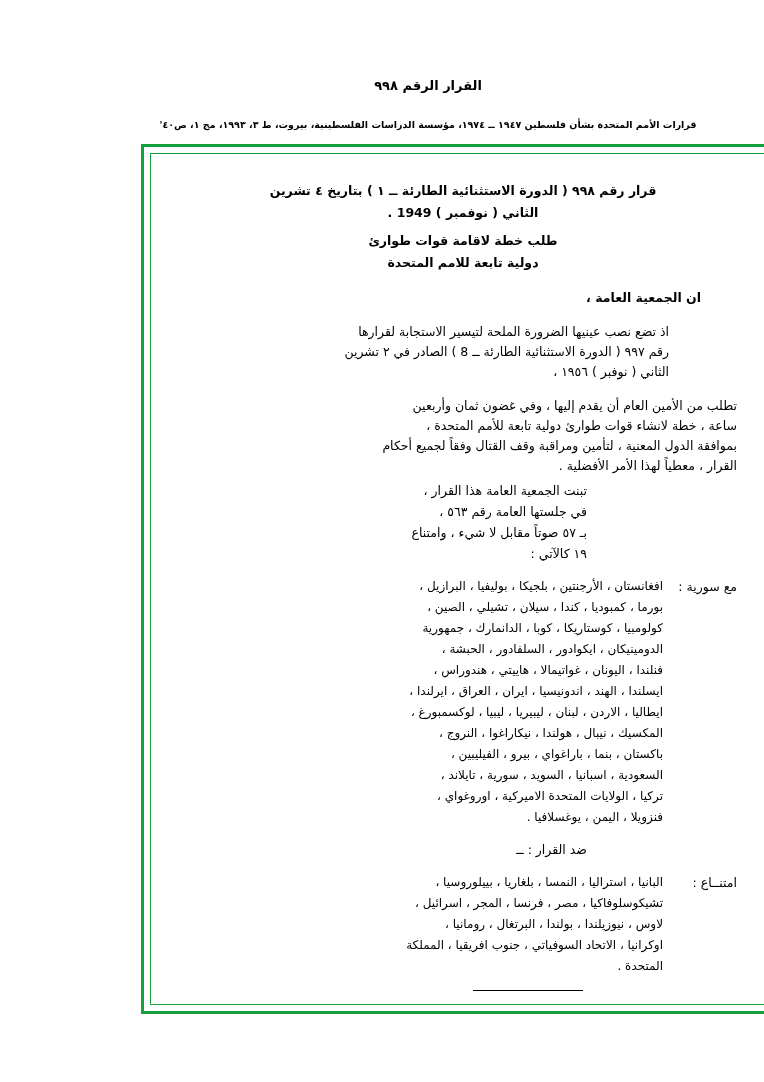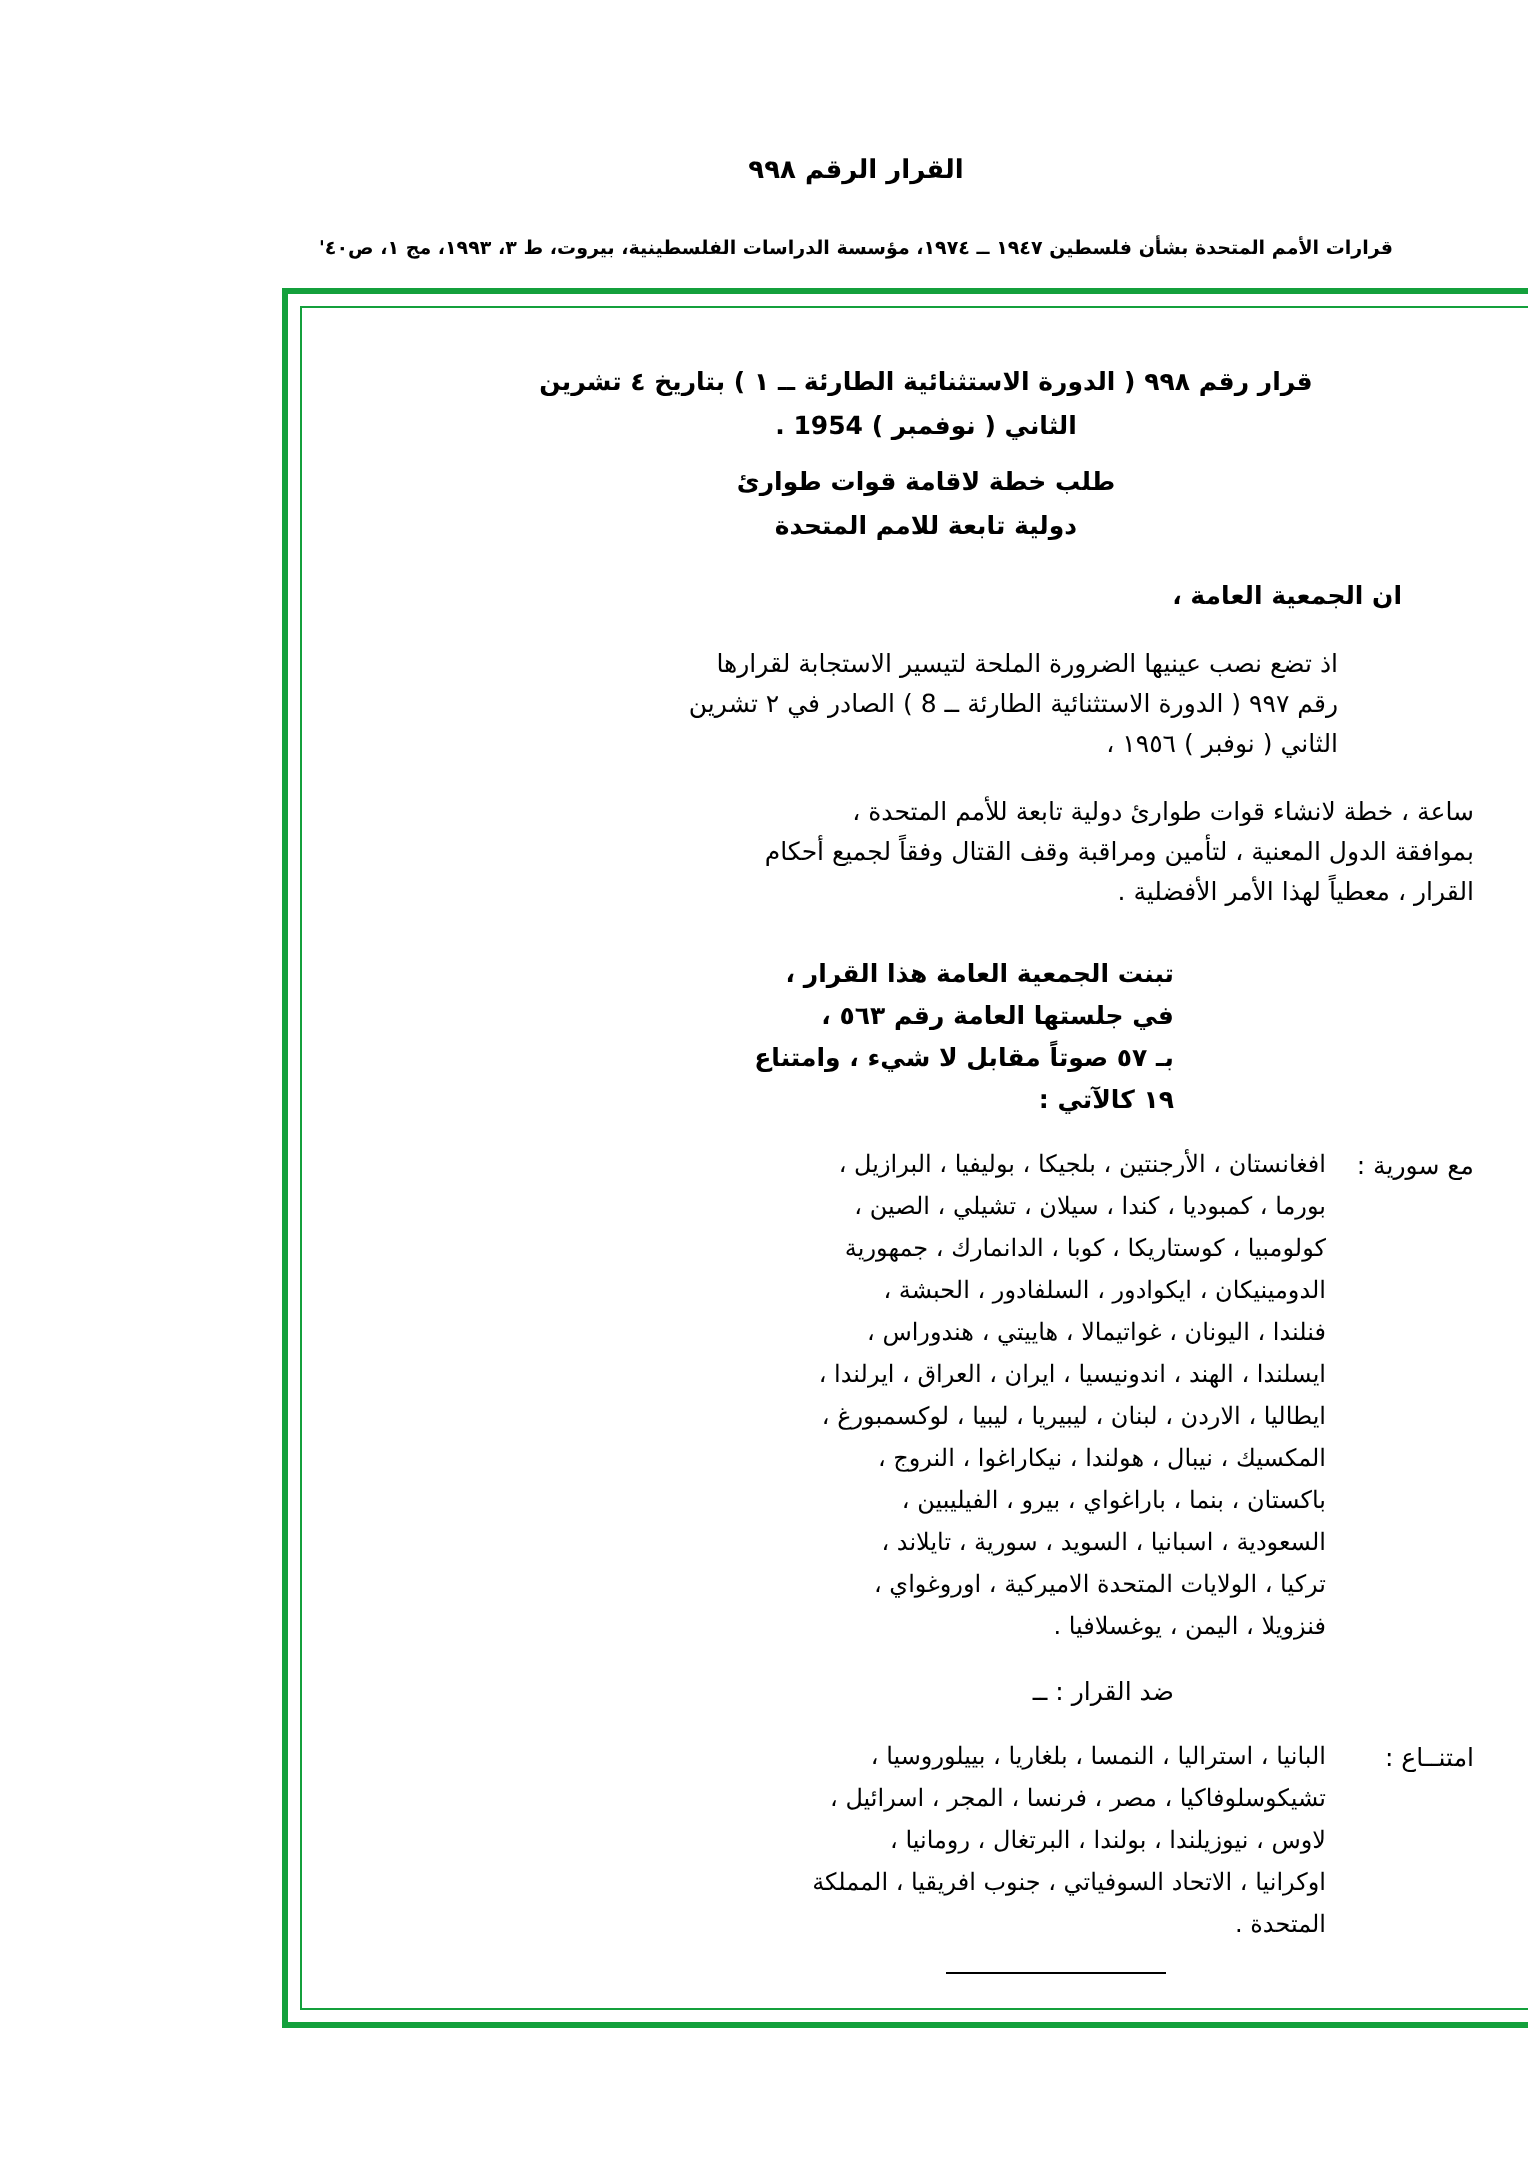--- a/index.html
+++ b/index.html
@@ -96,24 +96,23 @@
   .indent-2 {
     padding-right: 68px;
   }
   .p {
     margin: 0;
   }
   .bold {
     font-weight: bold;
   }
   .vote-block {
-    margin-top: 20px;
+    margin-top: 4px;
     padding-right: 150px;
     line-height: 21px;
-    font-weight: bold;
   }
   .list-row {
     display: flex;
     flex-direction: row;
     align-items: flex-start;
     margin-top: 12px;
   }
   .list-label {
     flex: 0 0 auto;
     width: 74px;
@@ -158,39 +157,40 @@
     <div class="doc-title">القرار الرقم ٩٩٨</div>
     <div class="doc-source">قرارات الأمم المتحدة بشأن فلسطين ١٩٤٧ ــ ١٩٧٤، مؤسسة الدراسات الفلسطينية، بيروت، ط ٣، ١٩٩٣، مج ١، ص٤٠'</div>
   </div>
 
   <div class="frame">
     <div class="frame-inner">
       <div class="content">
 
         <div class="res-head">
           <span>قرار رقم ٩٩٨ ( الدورة الاستثنائية الطارئة ــ ١ ) بتاريخ ٤ تشرين</span>
-          <span class="line2">الثاني ( نوفمبر )  1954 .</span>
+          <span class="line2">الثاني ( نوفمبر )  1949 .</span>
         </div>
 
         <div class="res-subject">
           <div>طلب خطة لاقامة قوات طوارئ</div>
           <div>دولية تابعة للامم المتحدة</div>
         </div>
 
         <div class="block indent-1">
           <p class="p bold">ان الجمعية العامة ،</p>
         </div>
 
         <div class="block indent-2">
           <p class="p">اذ تضع نصب عينيها الضرورة الملحة لتيسير الاستجابة لقرارها</p>
           <p class="p">رقم ٩٩٧ ( الدورة الاستثنائية الطارئة ــ 8 ) الصادر  في ٢ تشرين</p>
           <p class="p">الثاني ( نوفبر ) ١٩٥٦ ،</p>
         </div>
 
         <div class="block">
+          <p class="p">تطلب من الأمين العام أن يقدم إليها ، وفي غضون ثمان وأربعين</p>
           <p class="p">ساعة ، خطة لانشاء قوات طوارئ دولية تابعة للأمم المتحدة ،</p>
           <p class="p">بموافقة الدول المعنية ، لتأمين ومراقبة وقف القتال وفقاً لجميع أحكام</p>
           <p class="p">القرار ،  معطياً لهذا الأمر الأفضلية .</p>
         </div>
 
         <div class="vote-block">
           <p class="p">تبنت الجمعية العامة هذا القرار ،</p>
           <p class="p">في جلستها العامة رقم ٥٦٣ ،</p>
           <p class="p">بـ ٥٧ صوتاً مقابل لا شيء ، وامتناع</p>
           <p class="p">١٩ كالآتي :</p>

